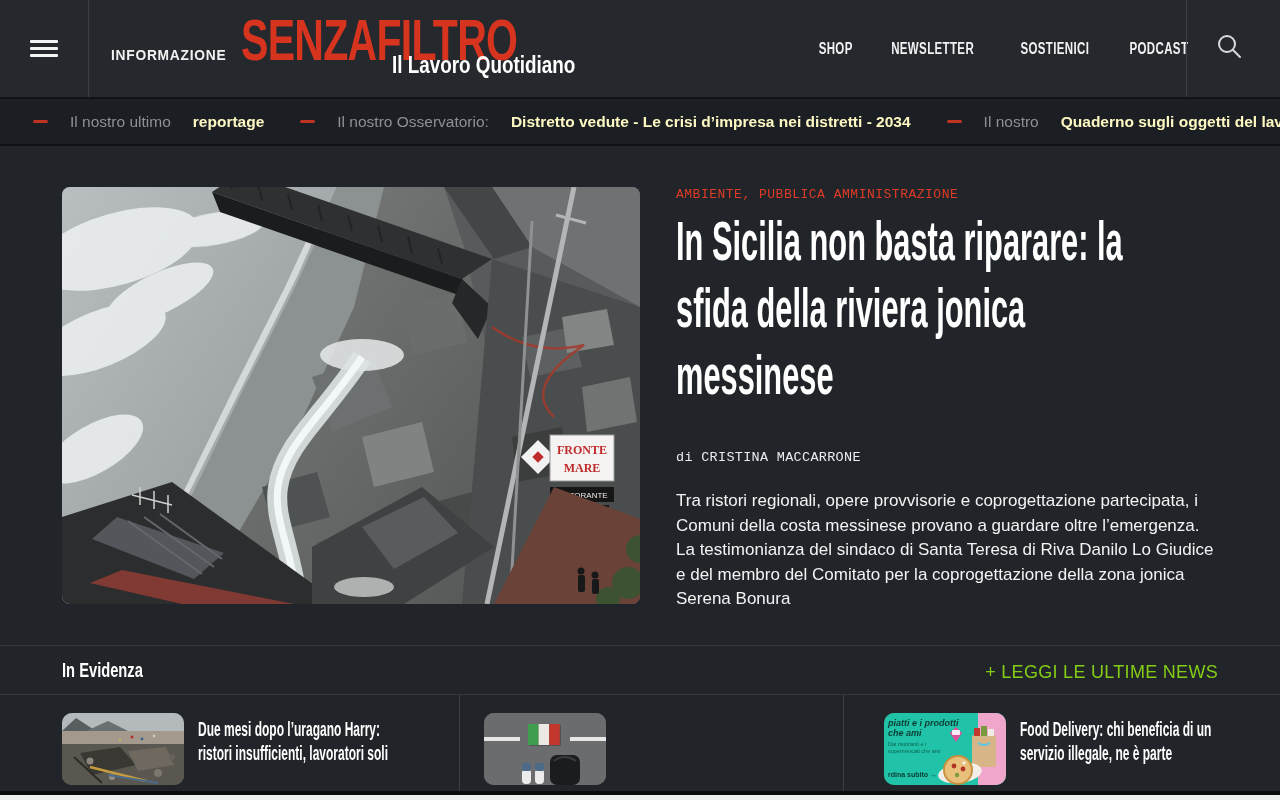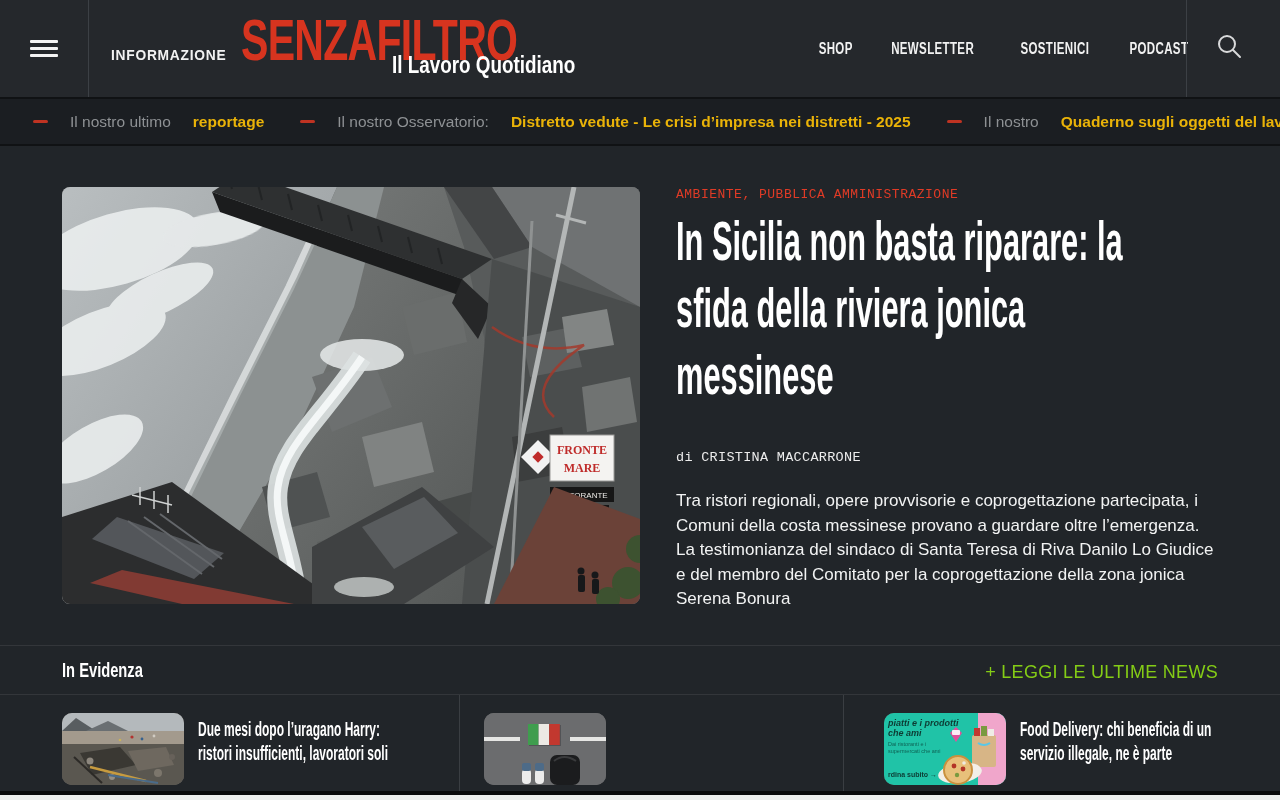--- a/index.html
+++ b/index.html
@@ -24,21 +24,21 @@
             transform:scaleX(.72);transform-origin:center;white-space:nowrap;}
   .search-btn{position:absolute;left:1213px;top:31px;width:32px;height:32px;cursor:pointer;}
 
   
   .ticker{position:absolute;left:0;top:97px;width:1280px;height:49px;background:#1b1e22;
           border-top:2px solid #101214;border-bottom:2px solid #101214;box-sizing:border-box;
           display:flex;align-items:center;padding-left:33px;gap:36px;}
   .tick-item{display:flex;align-items:center;gap:22px;cursor:pointer;white-space:nowrap;}
   .tick-dash{width:15px;height:3px;background:#bf3322;border-radius:2px;}
   .tick-label{font-size:15.5px;color:#8e9194;}
-  .tick-value{font-size:15.5px;font-weight:bold;color:#eab308;}
+  .tick-value{font-size:15.5px;font-weight:bold;color:#fef9c3;}
 
   
   .hero{position:absolute;left:62px;top:187px;width:578px;height:417px;border-radius:8px;
         overflow:hidden;cursor:pointer;background:#555;}
   .feat-col{position:absolute;left:676px;top:187px;width:545px;}
   .feat-cat{font-family:"Liberation Mono",monospace;font-size:13px;color:#e03b26;
             letter-spacing:.5px;cursor:pointer;}
   .feat-title{margin-top:5px;cursor:pointer;}
   .feat-title .line{font-size:56px;font-weight:bold;color:#fff;line-height:67px;
                     transform:scaleX(.55);transform-origin:left top;white-space:nowrap;}
@@ -106,21 +106,21 @@
 
   <div class="ticker">
     <div class="tick-item">
       <span class="tick-dash"></span>
       <span class="tick-label">Il nostro ultimo</span>
       <span class="tick-value">reportage</span>
     </div>
     <div class="tick-item">
       <span class="tick-dash"></span>
       <span class="tick-label">Il nostro Osservatorio:</span>
-      <span class="tick-value">Distretto vedute - Le crisi d’impresa nei distretti - 2025</span>
+      <span class="tick-value">Distretto vedute - Le crisi d’impresa nei distretti - 2034</span>
     </div>
     <div class="tick-item">
       <span class="tick-dash"></span>
       <span class="tick-label">Il nostro</span>
       <span class="tick-value">Quaderno sugli oggetti del lavoro</span>
     </div>
   </div>
 
   <div class="hero">
     <svg width="578" height="417" viewBox="0 0 578 417" preserveAspectRatio="none">

